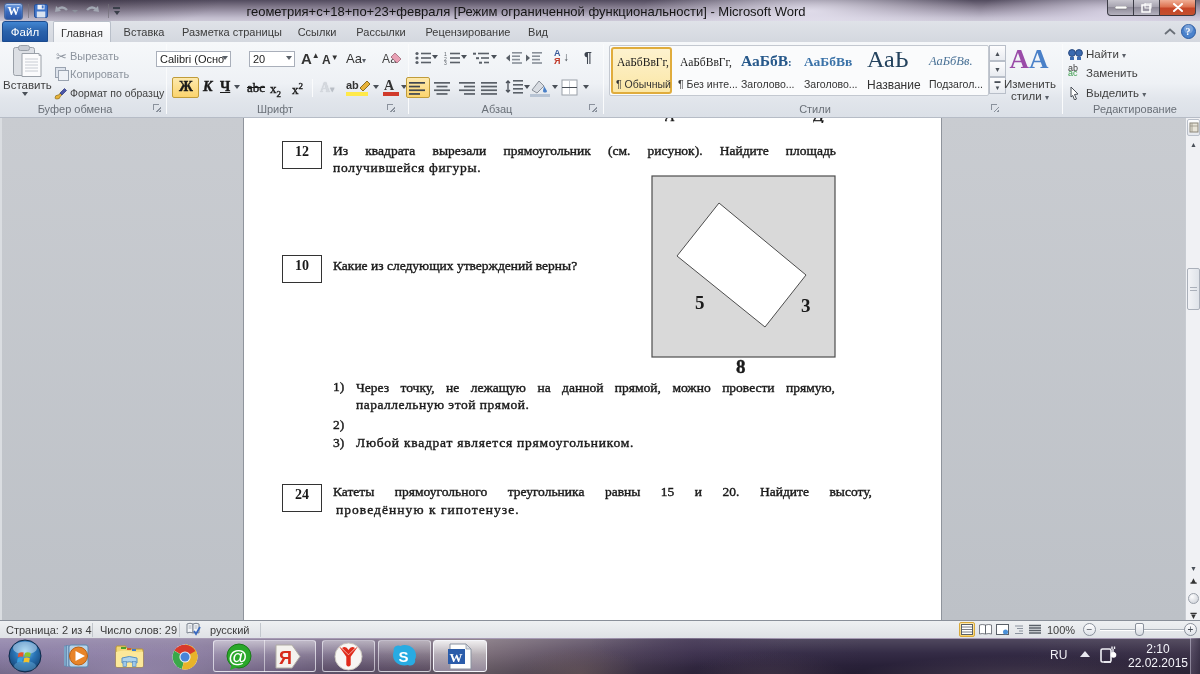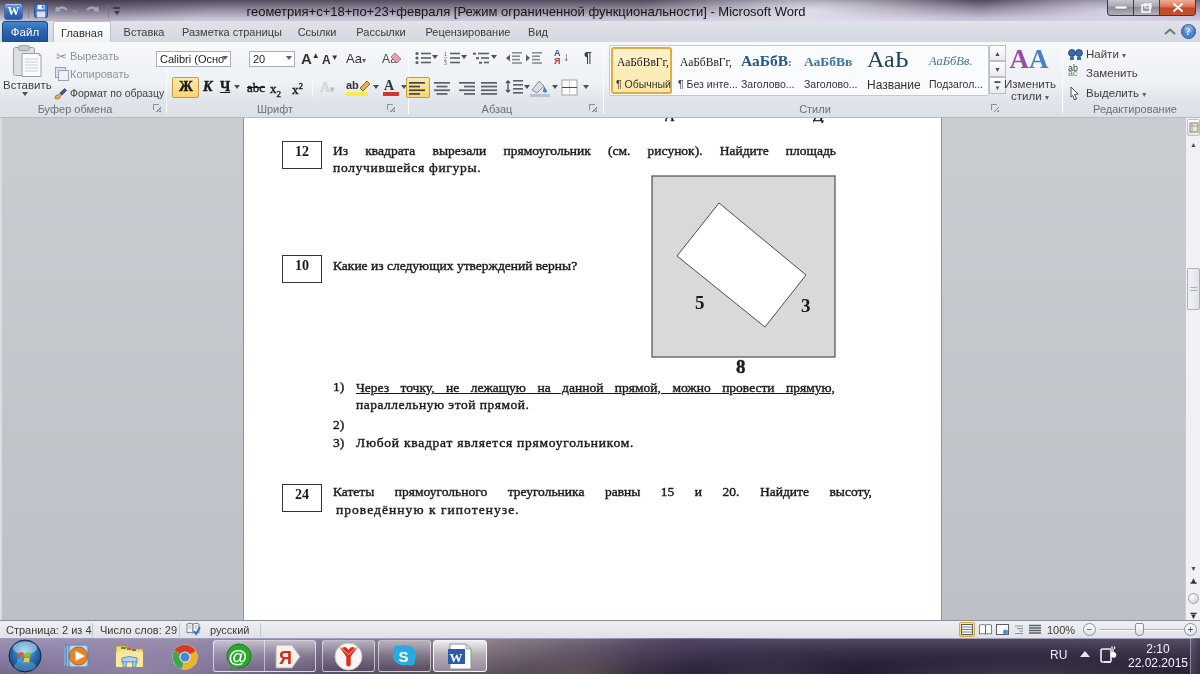--- a/index.html
+++ b/index.html
@@ -390,21 +390,21 @@
     <text x="44" y="134" font-family="Liberation Serif" font-size="19" font-weight="bold" fill="#1a1a1a">5</text>
     <text x="150" y="137" font-family="Liberation Serif" font-size="19" font-weight="bold" fill="#1a1a1a">3</text>
   </svg>
   <div class="abs doc" style="left:736px;top:238px;font-size:19px;font-weight:bold;">8</div>
 
 
   <div class="numbox" style="left:282px;top:137px;">10</div>
   <div class="abs doc" style="left:333px;top:140px;font-size:13.5px;">Какие из следующих утверждений верны?</div>
 
   <div class="abs doc" style="left:333px;top:261px;font-size:13.5px;">1)</div>
-  <div class="jtext" style="left:356px;top:261px;width:479px;text-align-last:justify;text-decoration:underline;">Через точку, не лежащую на данной прямой, можно провести прямую,</div>
+  <div class="jtext" style="left:356px;top:261px;width:479px;text-align-last:justify;">Через точку, не лежащую на данной прямой, можно провести прямую,</div>
   <div class="abs doc" style="left:356px;top:279px;font-size:13.5px;letter-spacing:0.5px;">параллельную этой прямой.</div>
   <div class="abs doc" style="left:333px;top:299px;font-size:13.5px;">2)</div>
   <div class="abs doc" style="left:333px;top:317px;font-size:13.5px;">3)</div>
   <div class="abs doc" style="left:356px;top:317px;font-size:13.5px;letter-spacing:0.75px;">Любой квадрат является прямоугольником.</div>
 
   <div class="numbox" style="left:282px;top:366px;">24</div>
   <div class="jtext" style="left:333px;top:365px;width:539px;text-align-last:justify;">Катеты прямоугольного треугольника равны 15 и 20. Найдите высоту,</div>
   <div class="abs doc" style="left:336px;top:384px;font-size:13.5px;letter-spacing:1.05px;">проведённую к гипотенузе.</div>
 </div>
 

